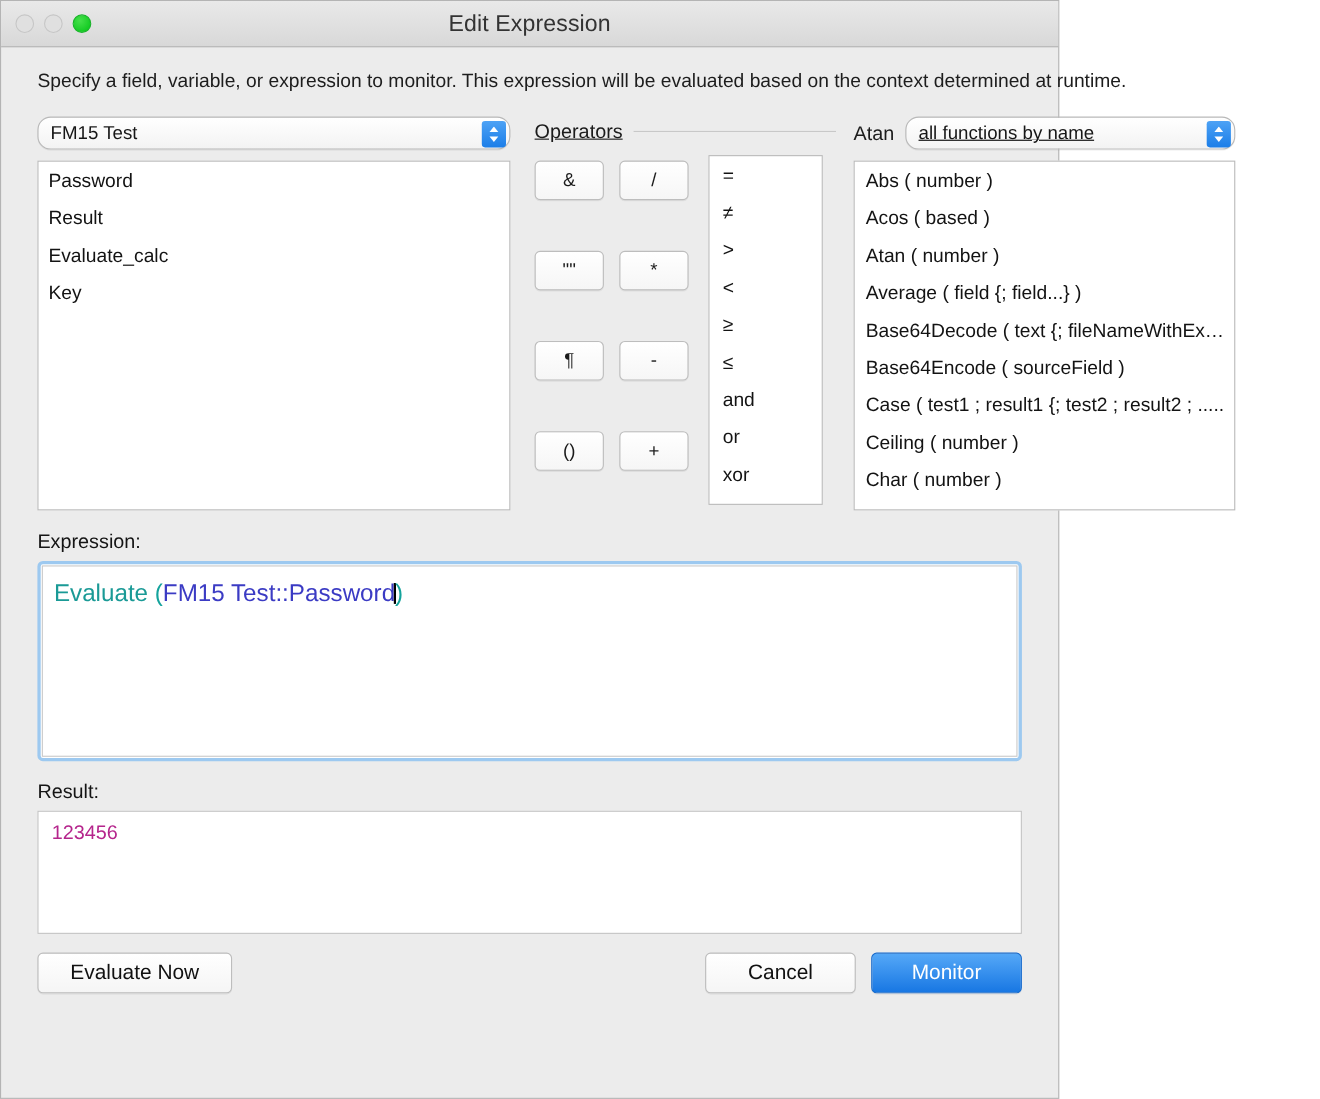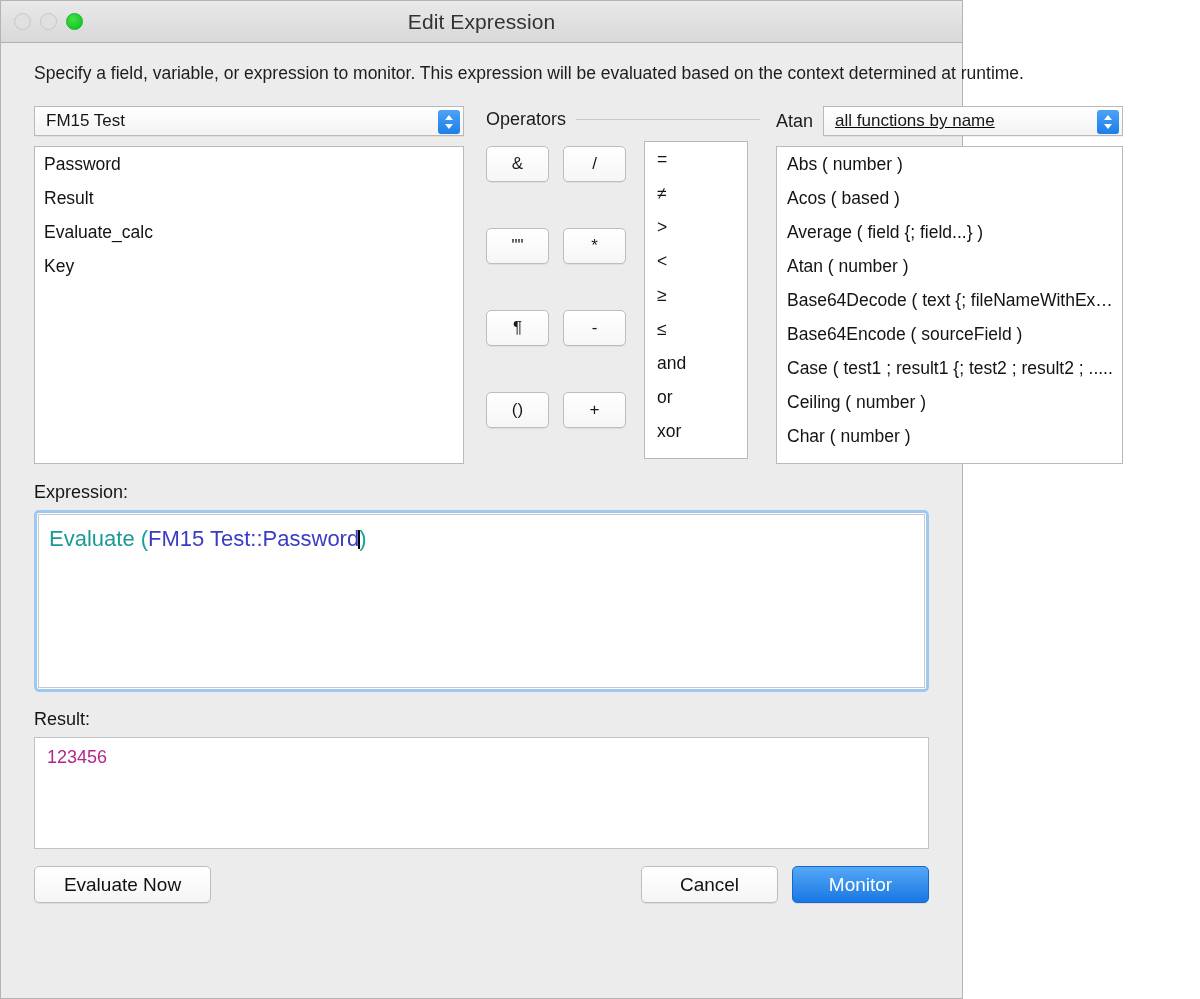--- a/index.html
+++ b/index.html
@@ -50,21 +50,21 @@
   #upper { display: flex; margin-top: 20px; }
 
   .col-fields { width: 430px; flex: 0 0 430px; }
   .col-ops    { width: 298px; flex: 0 0 298px; padding-left: 22px; }
   .col-funcs  { flex: 1 1 auto; padding-left: 14px; }
 
   
   .popup {
     position: relative; height: 30px;
     background: linear-gradient(to bottom,#ffffff 0%,#f3f3f3 100%);
-    border: 1px solid #b9b9b9; border-radius: 0;
+    border: 1px solid #b9b9b9; border-radius: 12px;
     display: flex; align-items: center;
     box-shadow: 0 1px 0 rgba(0,0,0,.05);
   }
   .popup .ptext {
     padding-left: 11px; font-size: 17px; color: #161616;
     white-space: nowrap; overflow: hidden;
   }
   .popup .stepper {
     position: absolute; right: 3px; top: 3px;
     width: 22px; height: 24px; border-radius: 3px;
@@ -81,21 +81,21 @@
   .listrow {
     font-size: 17.5px; color: #131313;
     padding: 0 9px; height: 34px; line-height: 34px;
     white-space: nowrap; overflow: hidden;
   }
 
   #fields-list { height: 318px; margin-top: 10px; }
 
   
   .ops-head { display: flex; align-items: center; height: 26px; }
-  .ops-head .lbl { font-size: 18px; color: #1b1b1b; }
+  .ops-head .lbl { font-size: 18px; color: #1b1b1b; text-decoration: underline; }
   .ops-head .rule { flex: 1 1 auto; height: 1px; background: #c8c8c8; margin-left: 10px; margin-right: 2px; }
 
   #ops-area { display: flex; margin-top: 14px; }
   #op-buttons { display: grid; grid-template-columns: 63px 63px; grid-gap: 15px 14px; }
   .opbtn {
     height: 36px; width: 63px;
     background: linear-gradient(to bottom,#ffffff 0%,#f6f6f6 100%);
     border: 1px solid #bdbdbd; border-radius: 5px;
     display: flex; align-items: center; justify-content: center;
     font-size: 17px; color: #1a1a1a;
@@ -247,22 +247,22 @@
                 </svg>
               <svg width="10" height="6" viewBox="0 0 10 6">
                   <path d="M5 6 L1 1 L9 1 Z" fill="#fff"></path>
                 </svg>
             </div>
           </div>
         </div>
         <div class="listbox" id="funcs-list">
           <div class="listrow">Abs ( number )</div>
           <div class="listrow">Acos ( based )</div>
+          <div class="listrow">Atan ( number )</div>
           <div class="listrow">Average ( field {; field...} )</div>
-          <div class="listrow">Atan ( number )</div>
           <div class="listrow">Base64Decode ( text {; fileNameWithEx…</div>
           <div class="listrow">Base64Encode ( sourceField )</div>
           <div class="listrow">Case ( test1 ; result1 {; test2 ; result2 ; .....</div>
           <div class="listrow">Ceiling ( number )</div>
           <div class="listrow">Char ( number )</div>
         </div>
       </div>
 
     </div>
 

